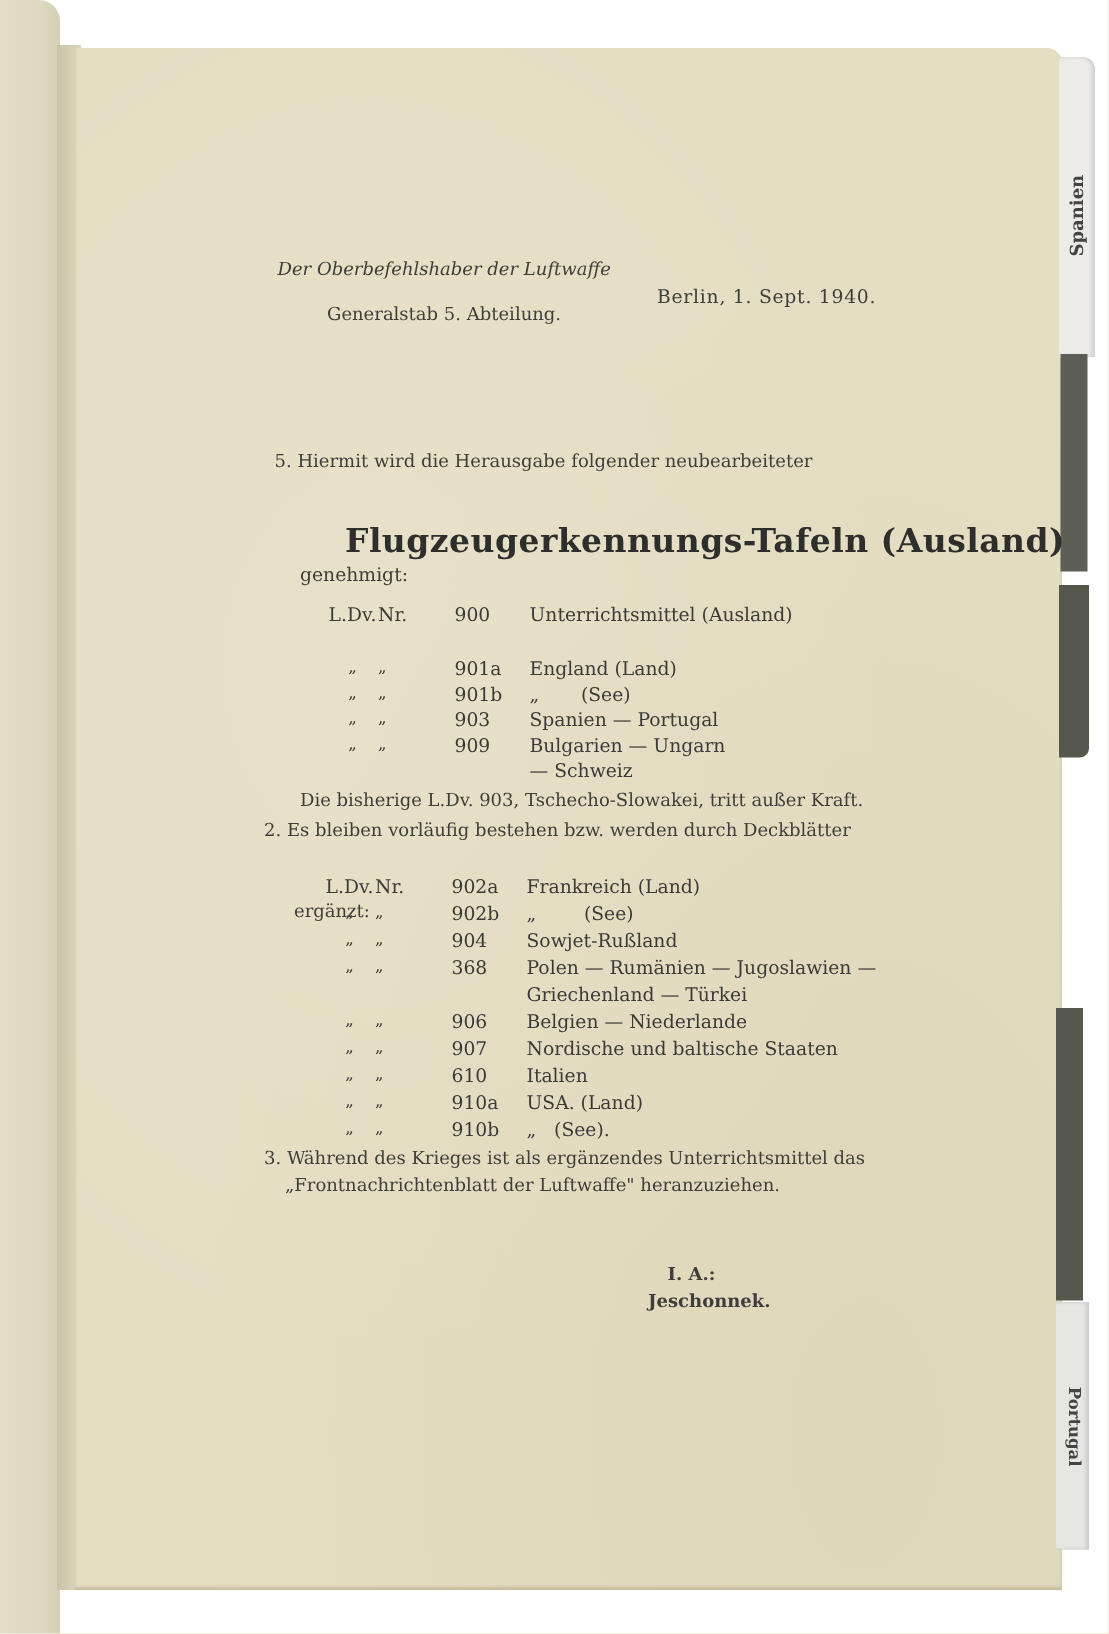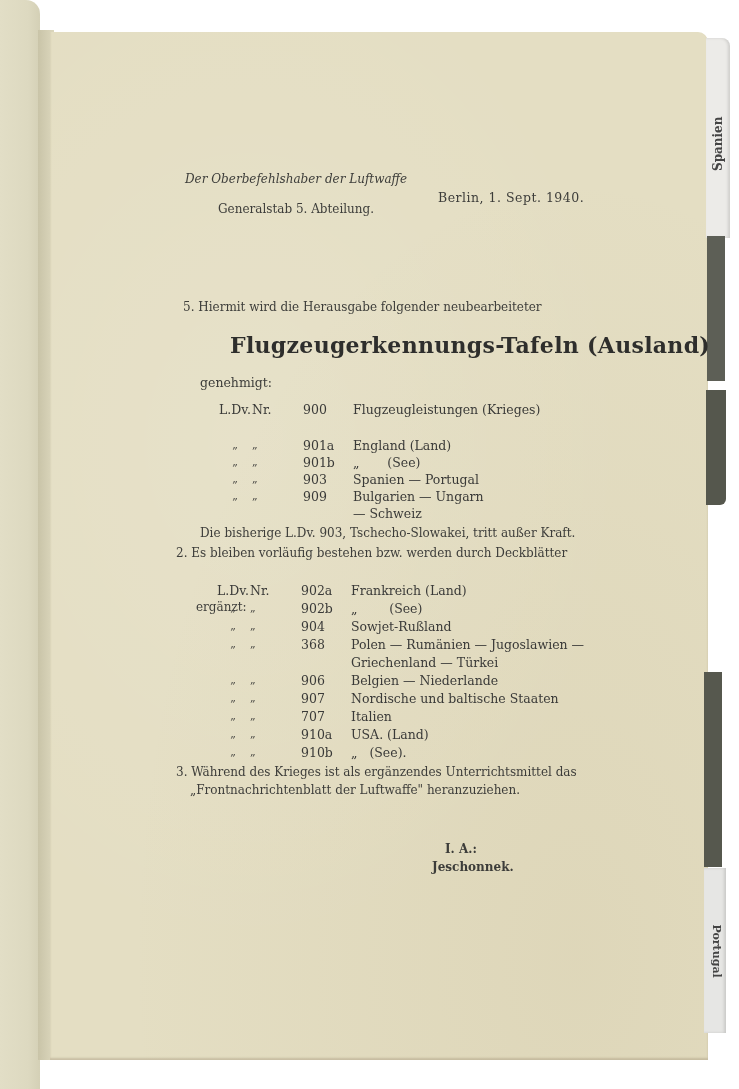--- a/index.html
+++ b/index.html
@@ -54,21 +54,21 @@
     transform:rotate(90deg); font-size:11px; font-weight:bold; color:#444;
     text-align:center; white-space:nowrap;
   }
 
   .gothic { font-family:"DejaVu Serif", serif; }
   .txt { position:absolute; white-space:nowrap; font-size:12.5px; color:#3d3d3a; }
   .hdr1 { left:185px; top:172px; font-size:12px; font-weight:normal; font-style:italic; }
   .hdr2 { left:218px; top:202px; font-size:12px; }
   .hdr-date { left:438px; top:190px; font-size:12.5px; letter-spacing:0.5px; }
   .p1 { left:183px; top:300px; font-size:12px; }
-  .title { left:230px; top:332px; font-size:22px; font-weight:bold; color:#2e2e2c; letter-spacing:0.3px; }
+  .title { left:230px; top:348px; font-size:22px; font-weight:bold; color:#2e2e2c; letter-spacing:0.3px; }
   .genehmigt { left:200px; top:375px; }
 
   .row { position:absolute; height:17px; font-size:12.5px; white-space:nowrap; }
   .row .c1 { position:absolute; left:0; width:34px;text-align:center; }
   .row .c2 { position:absolute; left:34px; width:44px; }
   .row .c3 { position:absolute; left:85px; width:50px; }
   .row .c4 { position:absolute; left:135px; }
   .ditto { font-size:11px; }
   .note { left:200px; top:526px; font-size:12px; }
   .p2a { left:176px; top:546px; font-size:12px; }
@@ -101,21 +101,21 @@
 <div class="txt hdr-date gothic">Berlin, 1. Sept. 1940.</div>
 
 <div class="txt p1">5. Hiermit wird die Herausgabe folgender neubearbeiteter</div>
 <div class="txt title">Flugzeugerkennungs-Tafeln (Ausland)</div>
 <div class="txt genehmigt">genehmigt:</div>
 
 <div class="row" style="left:218px; top:402px;">
   <span class="c1">L.Dv.</span>
   <span class="c2">Nr.</span>
   <span class="c3">900</span>
-  <span class="c4">Flugzeugleistungen (Krieges)</span>
+  <span class="c4">Unterrichtsmittel (Ausland)</span>
 </div>
 <div class="row" style="left:218px; top:438px;">
   <span class="c1 ditto">„</span>
   <span class="c2 ditto">„</span>
   <span class="c3">901a</span>
   <span class="c4">England (Land)</span>
 </div>
 <div class="row" style="left:218px; top:455px;">
   <span class="c1 ditto">„</span>
   <span class="c2 ditto">„</span>
@@ -178,21 +178,21 @@
 </div>
 <div class="row" style="left:216px; top:691px;">
   <span class="c1 ditto">„</span>
   <span class="c2 ditto">„</span>
   <span class="c3">907</span>
   <span class="c4">Nordische und baltische Staaten</span>
 </div>
 <div class="row" style="left:216px; top:709px;">
   <span class="c1 ditto">„</span>
   <span class="c2 ditto">„</span>
-  <span class="c3">707</span>
+  <span class="c3">610</span>
   <span class="c4">Italien</span>
 </div>
 <div class="row" style="left:216px; top:727px;">
   <span class="c1 ditto">„</span>
   <span class="c2 ditto">„</span>
   <span class="c3">910a</span>
   <span class="c4">USA. (Land)</span>
 </div>
 <div class="row" style="left:216px; top:745px;">
   <span class="c1 ditto">„</span>

